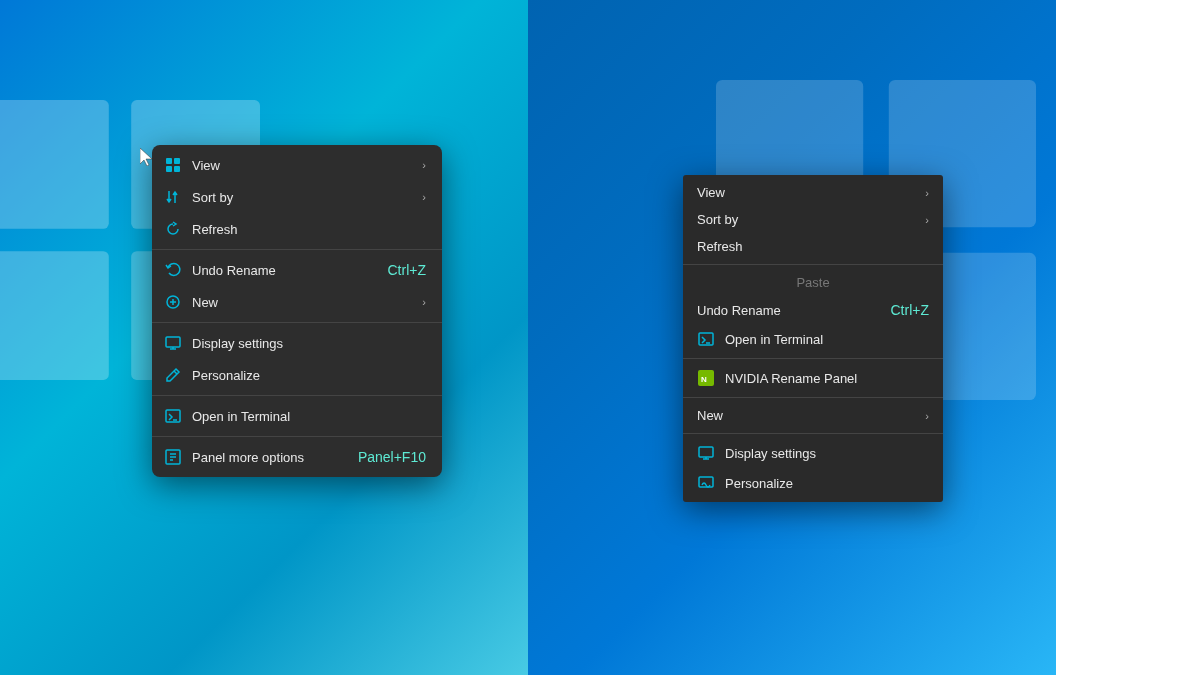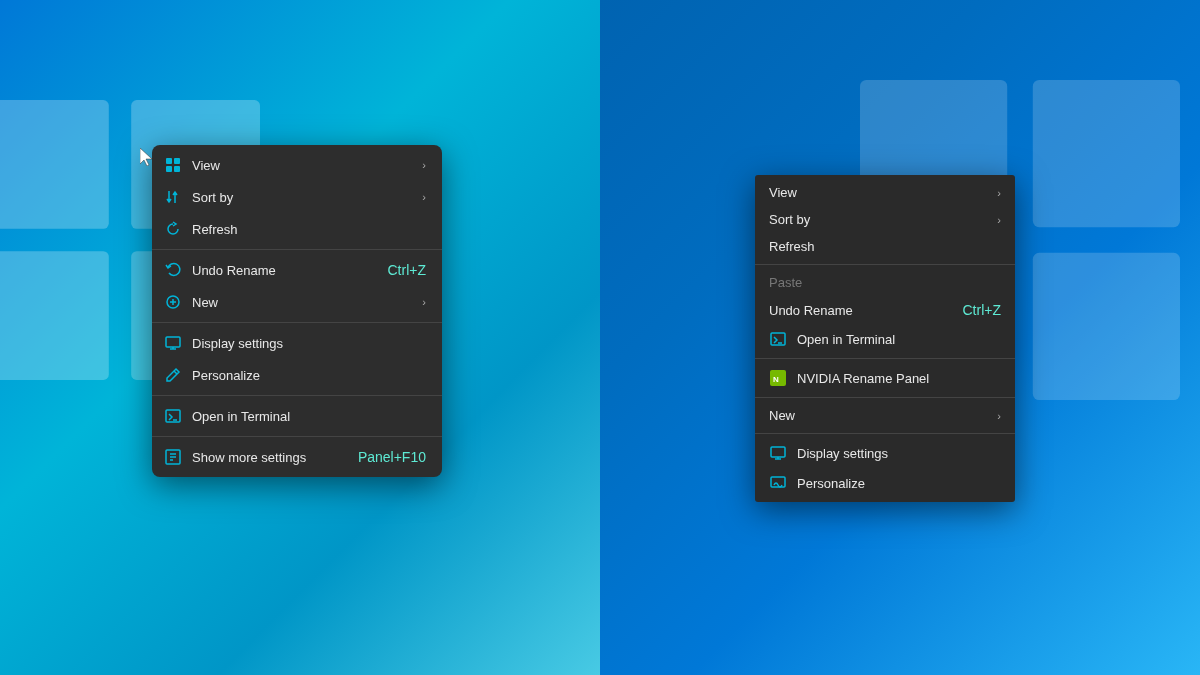--- a/index.html
+++ b/index.html
@@ -5,21 +5,21 @@
     * { margin: 0; padding: 0; box-sizing: border-box; }
     body {
       width: 1200px;
       height: 675px;
       overflow: hidden;
       font-family: 'Segoe UI', sans-serif;
       display: flex;
     }
 
     .half {
-      width: 600px;
+      width: 528px;
       height: 675px;
       position: relative;
       overflow: hidden;
     }
 
     
     .half-left {
       background: linear-gradient(135deg, #0078d7 0%, #00b4d8 40%, #0096c7 70%, #48cae4 100%);
     }
 
@@ -251,21 +251,21 @@
 
     <div class="menu-item">
       <span class="icon">
         <svg viewBox="0 0 16 16" fill="none" stroke="currentColor" stroke-width="1.5">
             <rect x="1" y="1" width="14" height="14" rx="1"></rect>
             <line x1="5" y1="8" x2="11" y2="8"></line>
             <line x1="5" y1="5" x2="11" y2="5"></line>
             <line x1="5" y1="11" x2="8" y2="11"></line>
           </svg>
       </span>
-      <span class="label">Show more settings</span>
+      <span class="label">Panel more options</span>
       <span class="shortcut">Panel+F10</span>
     </div>
   </div>
 </div>
 
 <div class="half half-right">
 
   <svg class="win-logo win-logo-right" viewBox="0 0 100 100" fill="none">
     <rect x="0" y="0" width="46" height="46" rx="2" fill="white" opacity="0.5"></rect>
     <rect x="54" y="0" width="46" height="46" rx="2" fill="white" opacity="0.5"></rect>
@@ -283,21 +283,21 @@
     <div class="menu-item" style="padding: 6px 14px;">
       <span class="label">Sort by</span>
       <span class="arrow">›</span>
     </div>
 
     <div class="menu-item" style="padding: 6px 14px;">
       <span class="label">Refresh</span>
     </div>
     <div class="menu-separator"></div>
 
-    <div class="menu-item disabled" style="padding: 6px 14px;">
+    <div class="menu-item disabled" style="padding: 6px 14px; text-align: center;">
       <span class="label">Paste</span>
     </div>
 
     <div class="menu-item" style="padding: 6px 14px;">
       <span class="label">Undo Rename</span>
       <span class="shortcut">Ctrl+Z</span>
     </div>
 
     <div class="menu-item" style="padding: 6px 14px;">
       <span class="icon">

